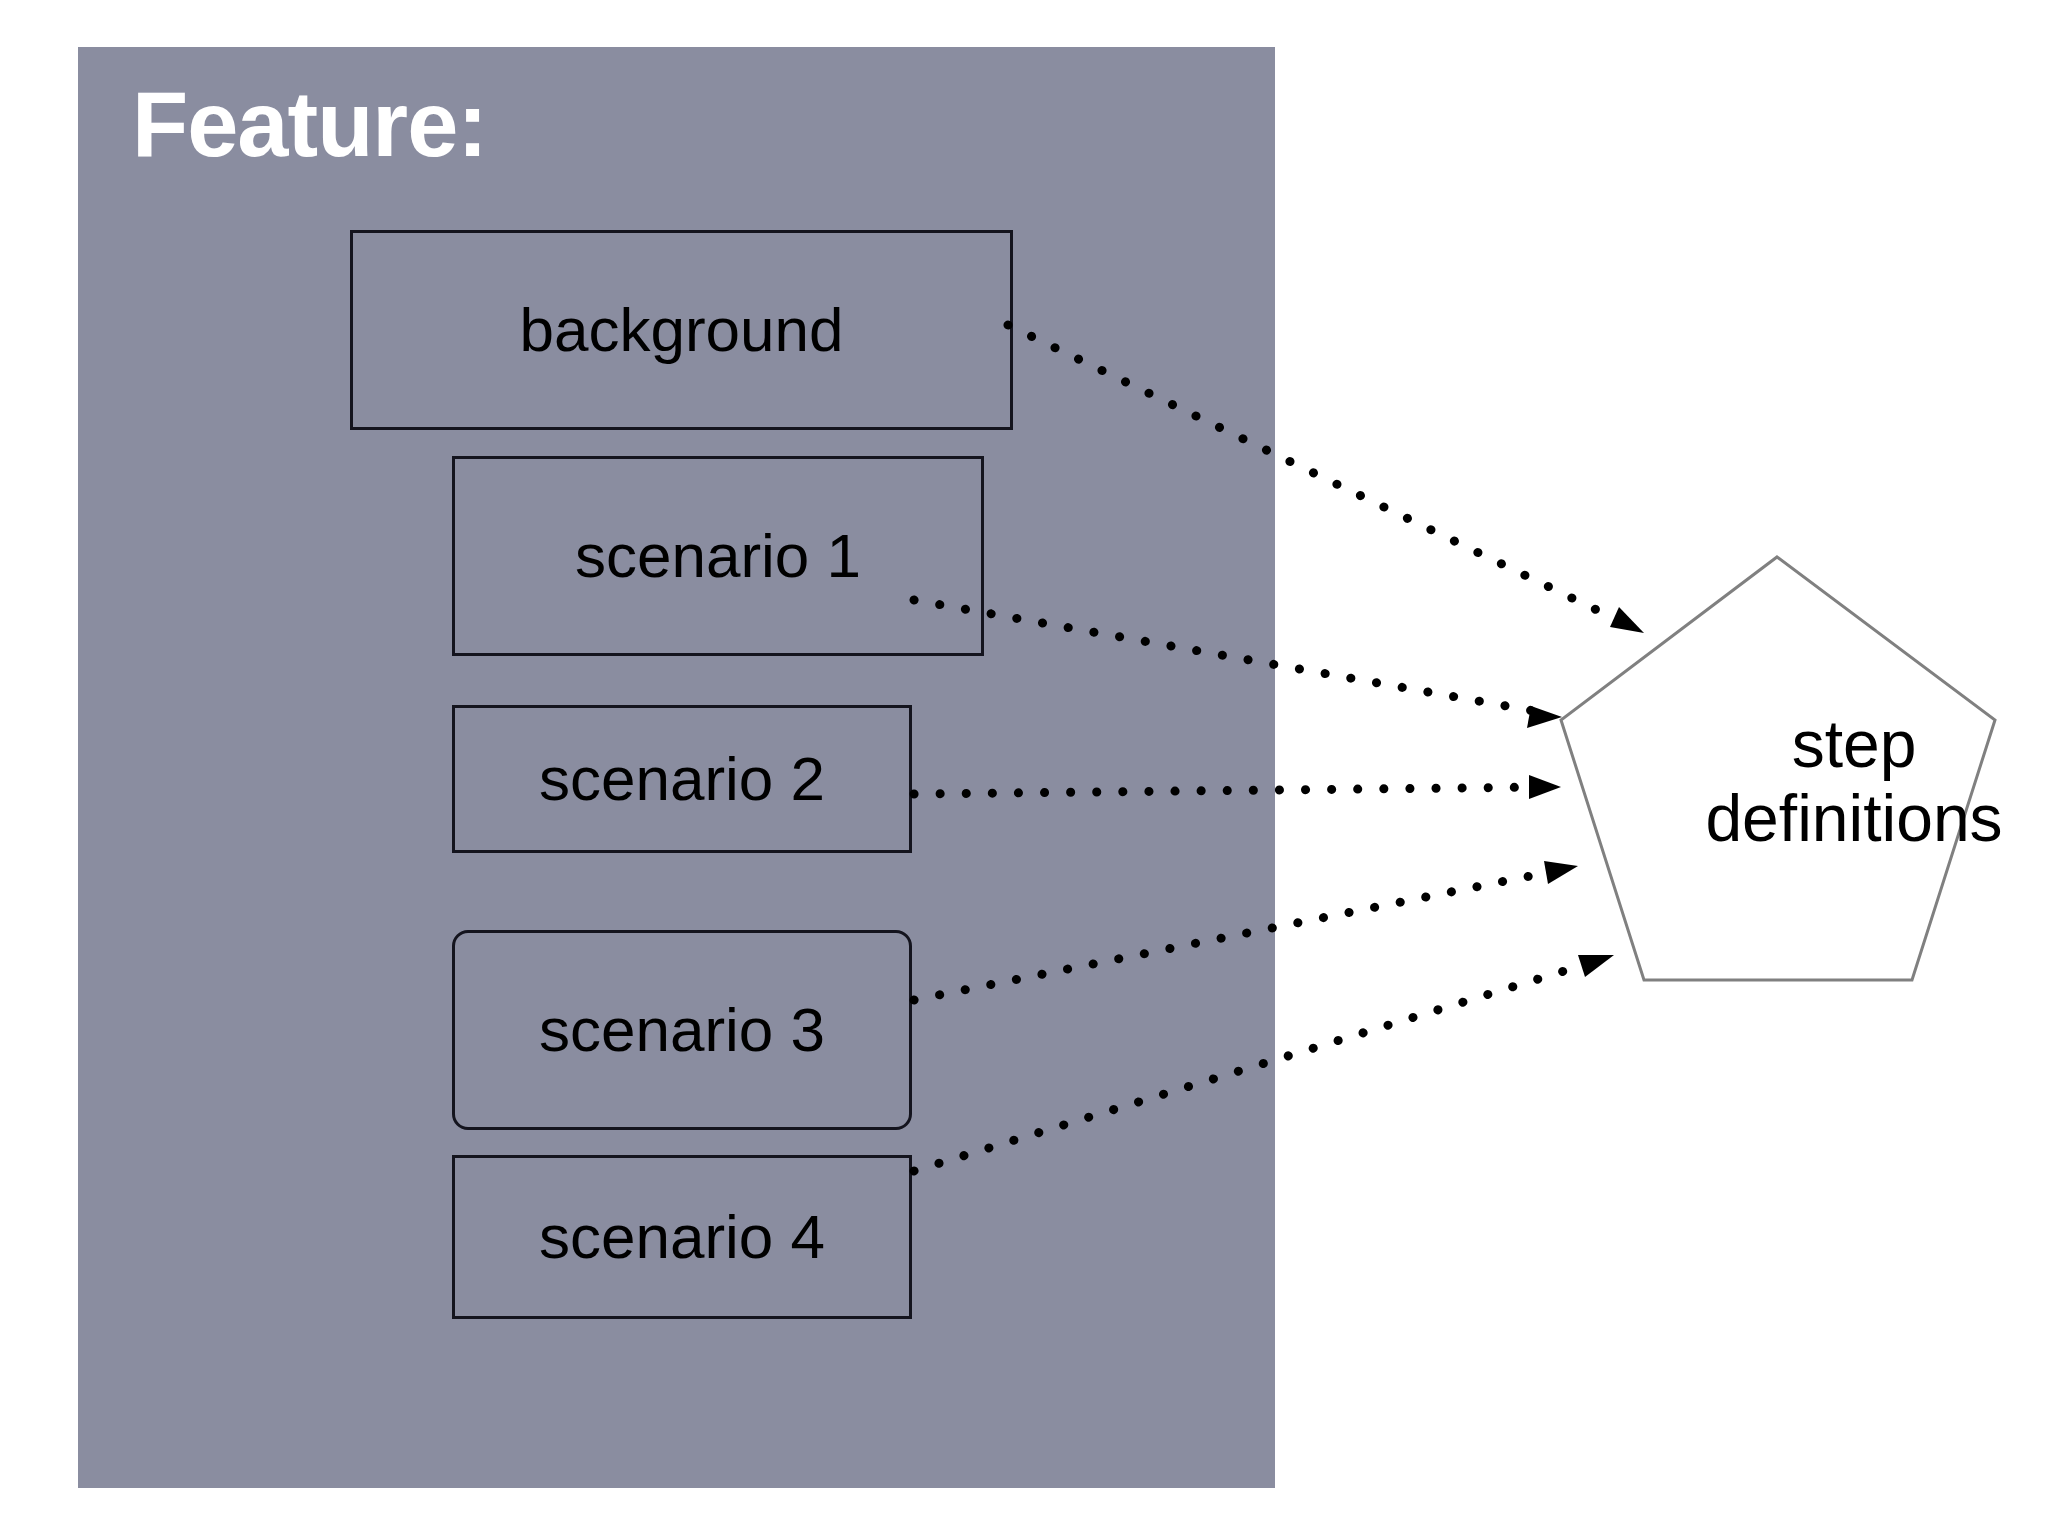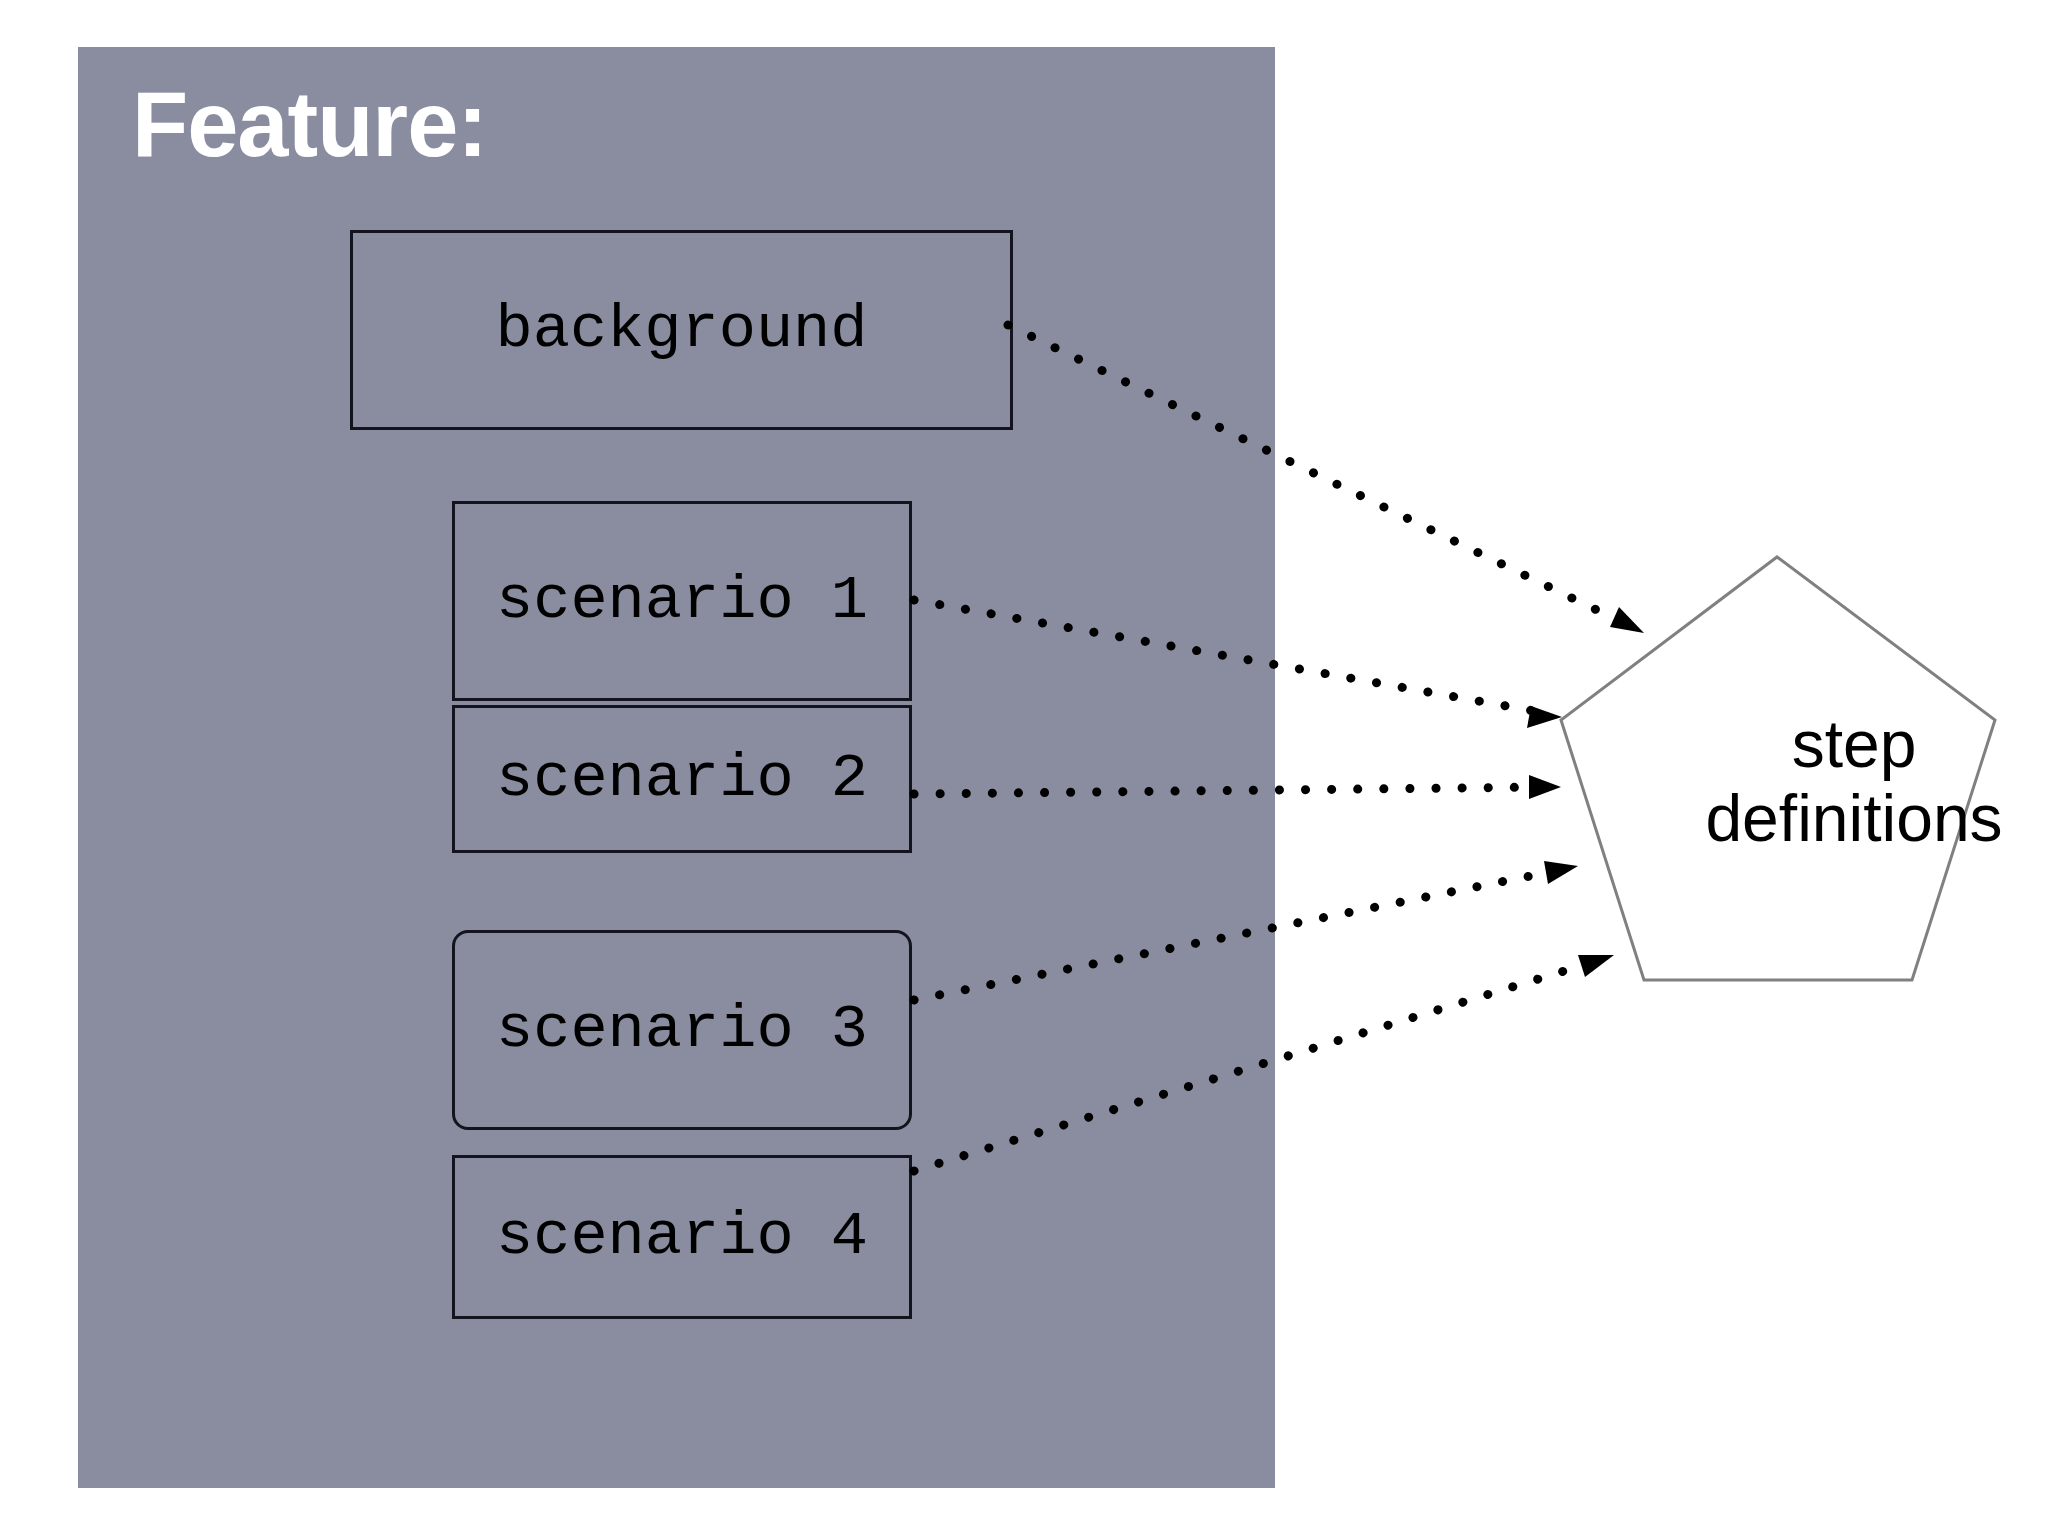--- a/index.html
+++ b/index.html
@@ -40,31 +40,30 @@
     white-space: nowrap;
   }
   .node-box {
     position: absolute;
     border: 3px solid #14141e;
     background: transparent;
     display: flex;
     align-items: center;
     justify-content: center;
     box-sizing: border-box;
-    font-family: Liberation Mono, monospace;
   }
   .node-label {
     font-size: 62px;
     color: #000000;
     line-height: 1;
     white-space: nowrap;
     font-weight: 400;
   }
   #box-background { left: 310px; top: 230px; width: 663px; height: 200px; }
-  #box-scenario-1 { left: 412px; top: 501px; width: 460px; height: 200px; }
+  #box-scenario-1 { left: 412px; top: 456px; width: 532px; height: 200px; }
   #box-scenario-2 { left: 412px; top: 705px; width: 460px; height: 148px; }
   #box-scenario-3 { left: 412px; top: 930px; width: 460px; height: 200px; border-radius: 16px; }
   #box-scenario-4 { left: 412px; top: 1155px; width: 460px; height: 164px; }
 
   #arrows-layer {
     position: absolute;
     left: 0; top: 0;
     width: 2048px;
     height: 1536px;
     pointer-events: none;

